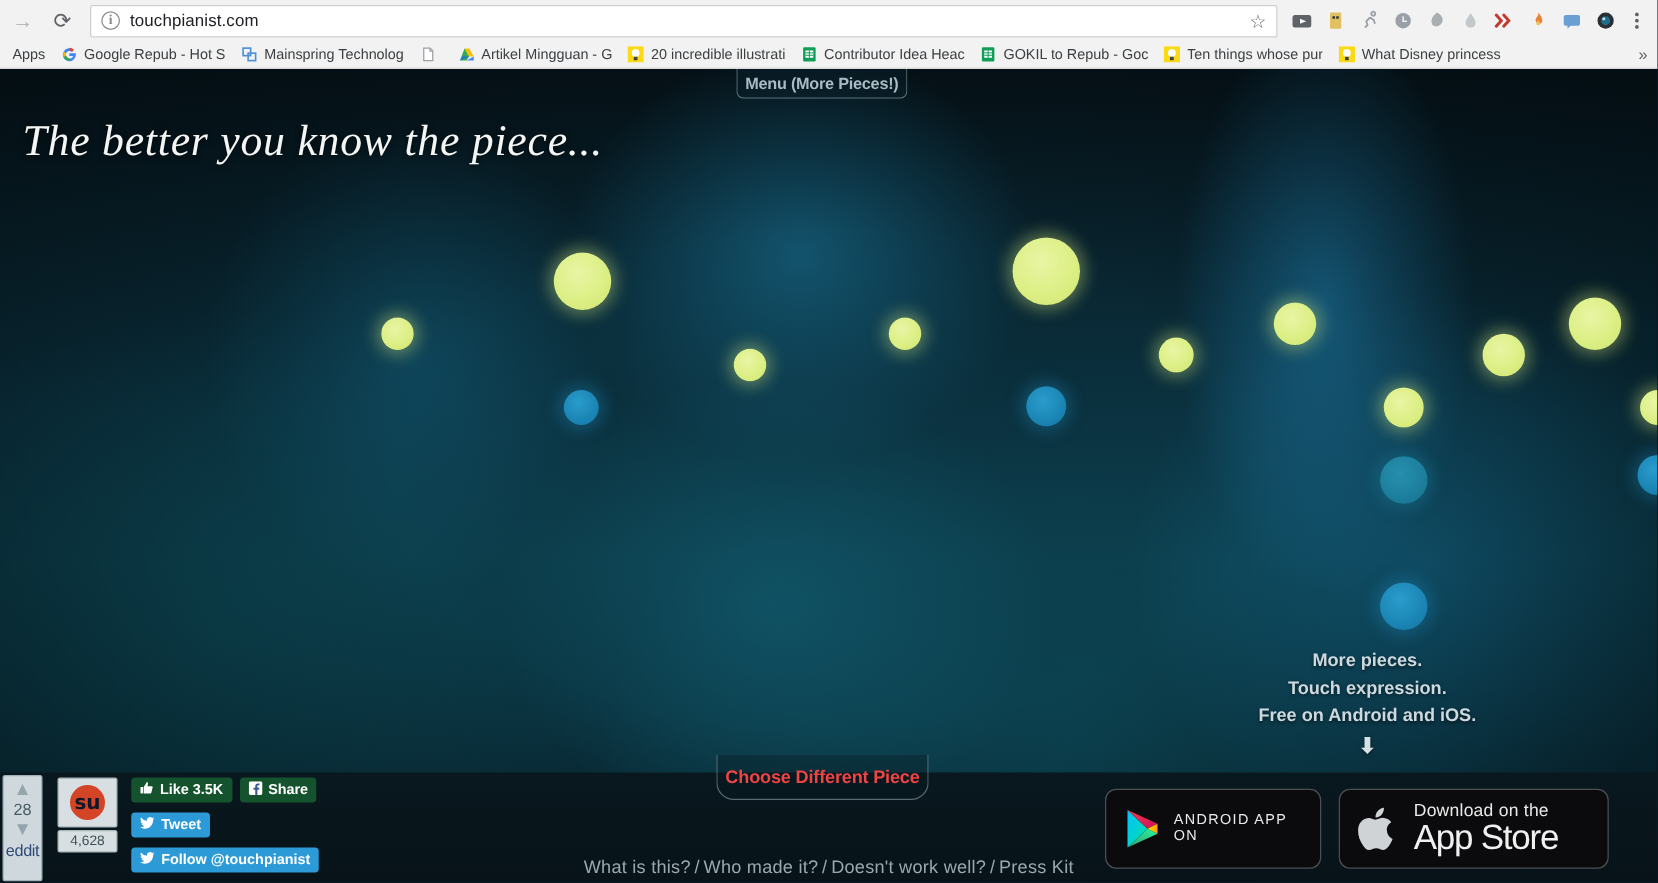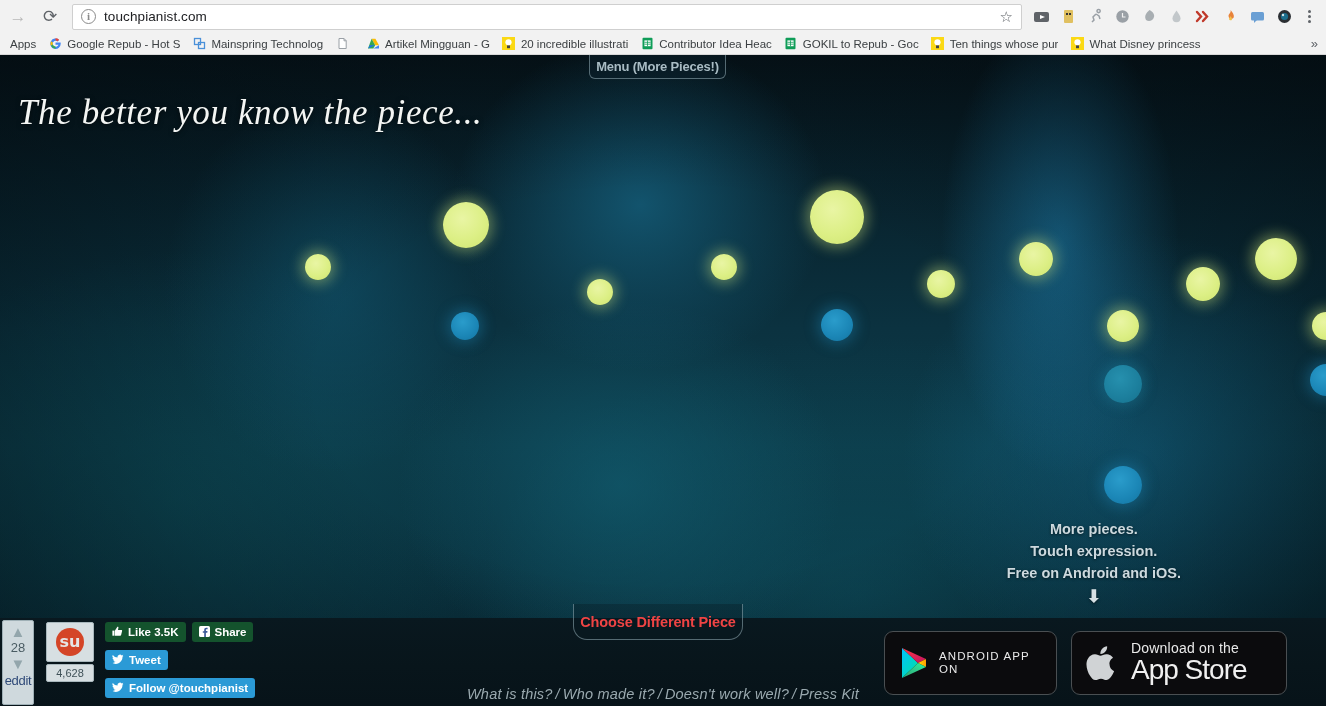--- a/index.html
+++ b/index.html
@@ -170,21 +170,21 @@
     font-size:27px; color:#f0f0f0; line-height:29px; letter-spacing:-.5px;
     font-family:"Liberation Serif",serif;
   }
   .badge-lg2 { font-family:"Liberation Sans",sans-serif; font-size:28px; letter-spacing:-1px; }
   .gp-tri { width:30px; height:34px; margin-right:10px; flex:none; }
   .apple { width:34px; height:40px; margin-right:11px; flex:none; }
 
   
   .footer-links {
     position:absolute; left:0; bottom:4px; width:1326px;
-    text-align:center; font-size:14.5px; font-style:italic;
+    text-align:center; font-size:14.5px; 
     color:#9aa9af; letter-spacing:.2px;
   }
   .footer-links span { margin:0 3px; }
   .footer-links a { color:#9aa9af; text-decoration:none; cursor:pointer; }
 
   
   .reddit {
     position:absolute; left:2px; top:565px; width:32px; height:85px;
     background:#cfd9dd; border:1px solid #9fb0b6; border-radius:2px;
     display:flex; flex-direction:column; align-items:center;
@@ -198,21 +198,21 @@
   }
   .stumble {
     position:absolute; left:46px; top:567px; width:48px;
   }
   .su-box {
     width:48px; height:40px; background:#d7dfe2; border:1px solid #a9b8bd;
     border-radius:2px; display:flex; align-items:center; justify-content:center;
   }
   .su-circ {
     width:28px; height:28px; border-radius:50%; background:#d44527;
-    color:#e5e5e5; font-size:16px; font-weight:bold; line-height:28px;
+    color:#0f172a; font-size:16px; font-weight:bold; line-height:28px;
     text-align:center; font-family:"DejaVu Sans",sans-serif;
   }
   .su-count {
     width:48px; height:18px; margin-top:2px; background:#d7dfe2;
     border:1px solid #a9b8bd; border-radius:2px; font-size:11px;
     color:#3f5158; text-align:center; line-height:16px;
   }
   .sbtns { position:absolute; left:105px; top:567px; }
   .srow { display:flex; gap:6px; margin-bottom:8px; }
   .sbtn {

